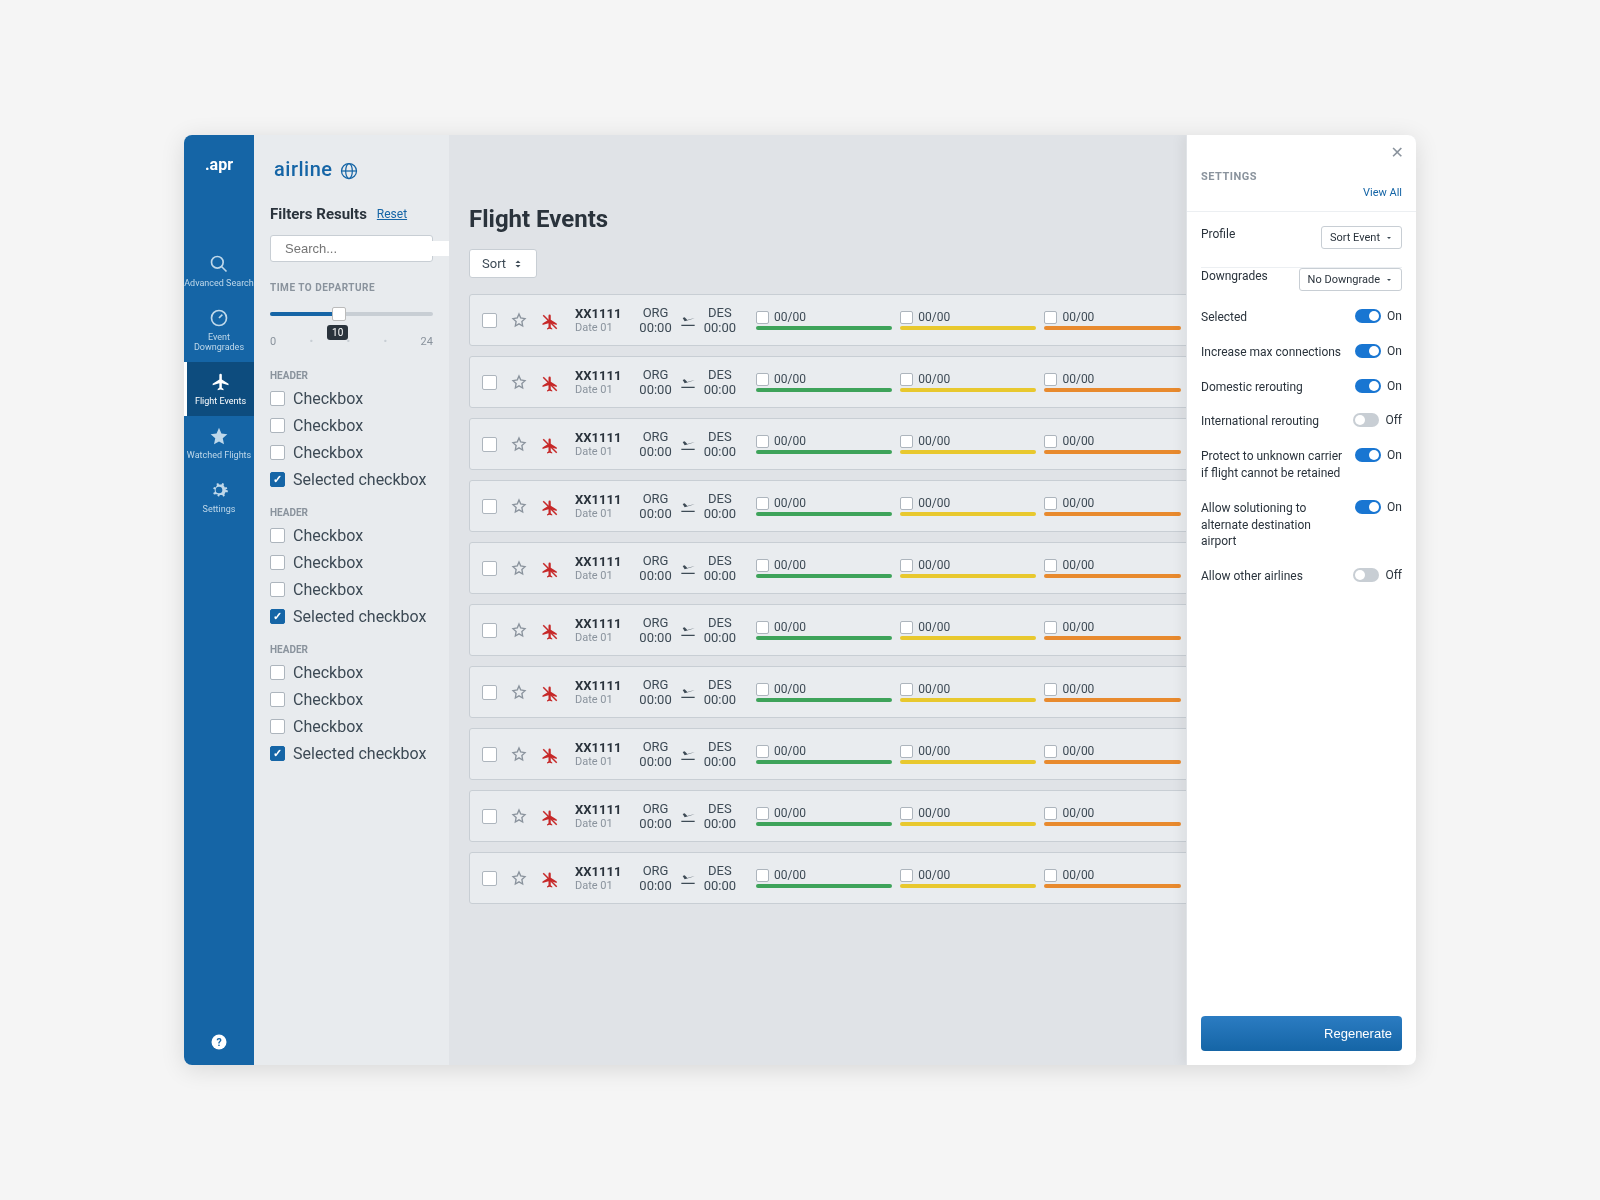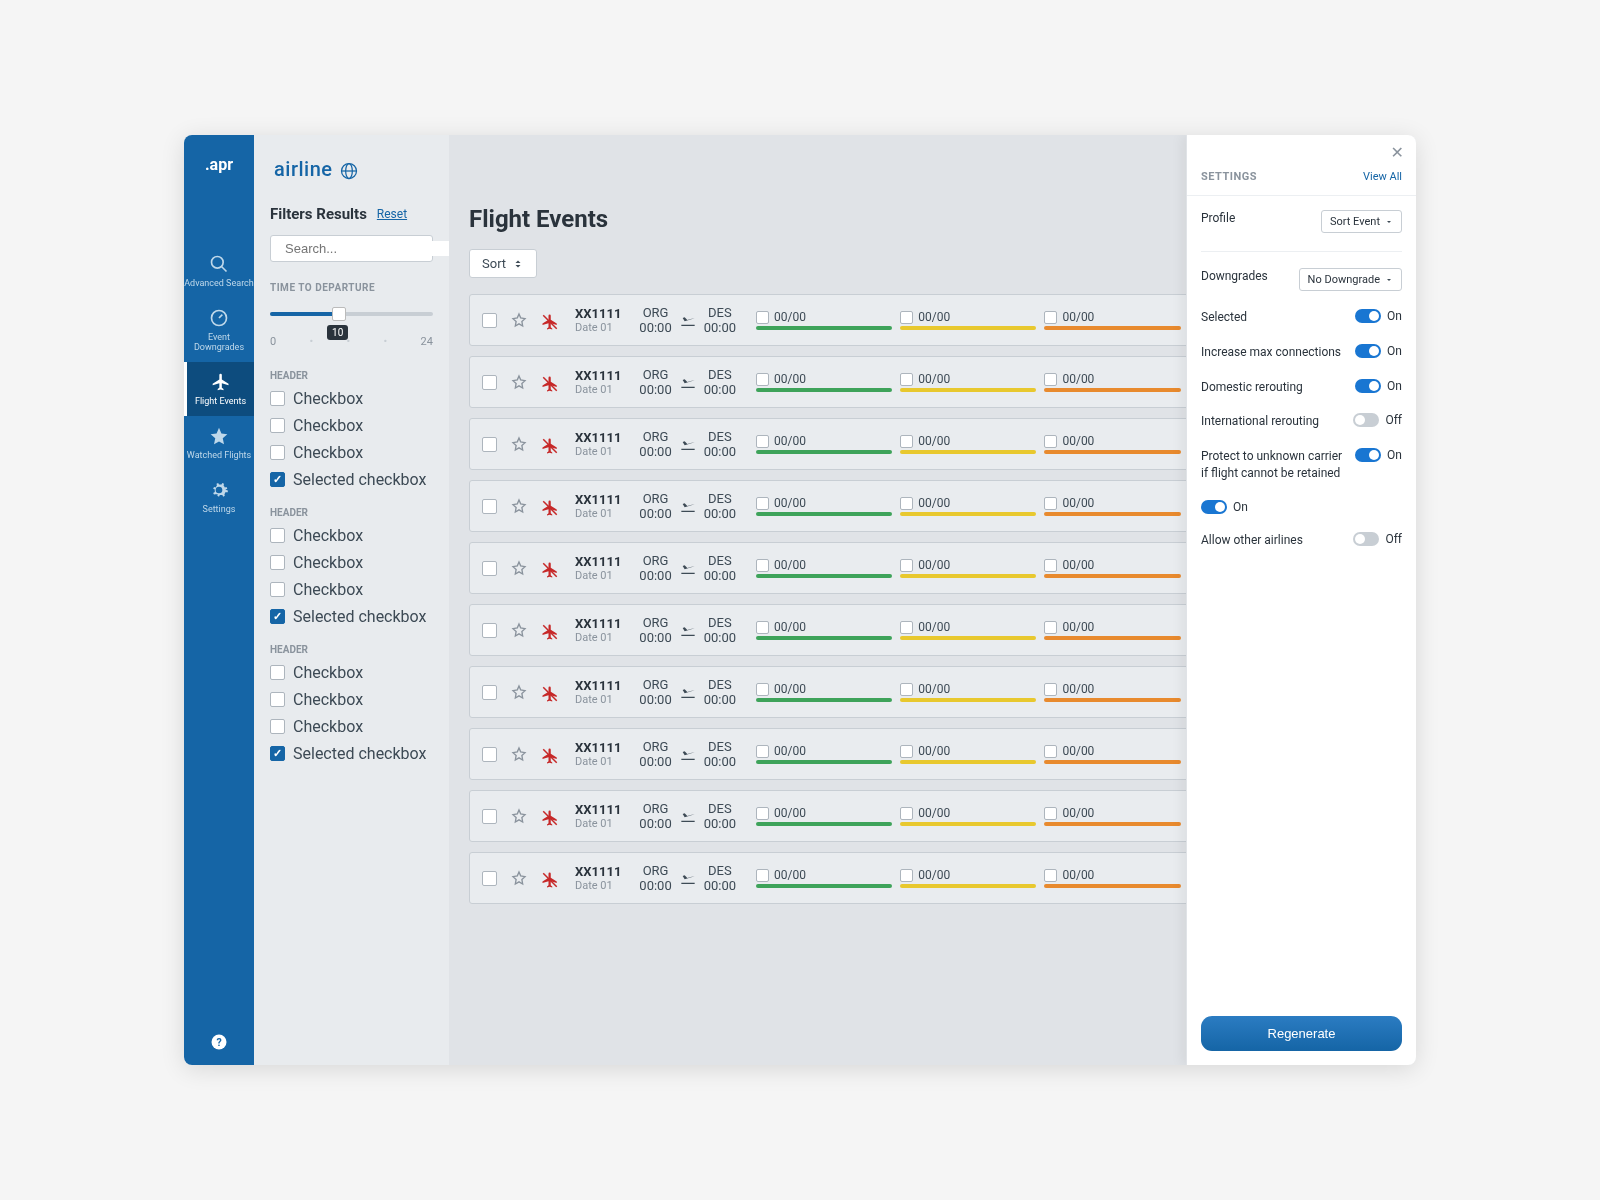--- a/index.html
+++ b/index.html
@@ -59,34 +59,34 @@
 .fr-summary { position: absolute; top: 54px; right: 130px; font-size: 11px; color: #1565a6; cursor: pointer; }
 .fr-people { display: flex; align-items: center; gap: 4px; margin-left: 12px; color: #2a333c; font-size: 13px; }
 .fr-people .row1 { display: flex; align-items: center; gap: 3px; }
 .fr-people .row2 { display: flex; gap: 5px; font-size: 9px; color: #6a7680; margin-top: 1px; }
 
 .settings-panel { position: absolute; top: 0; right: 0; width: 230px; height: 100%; background: #fff; border-left: 1px solid #e0e3e7; display: flex; flex-direction: column; box-shadow: -4px 0 12px rgba(0,0,0,0.06); }
 .sp-head { display: flex; justify-content: space-between; align-items: center; padding: 8px 12px 2px; }
 .sp-close { color: #8a939d; cursor: pointer; font-size: 16px; }
 .sp-subhead { display: flex; justify-content: space-between; padding: 6px 14px 12px; font-size: 11px; border-bottom: 1px solid #eceff2; }
 .sp-subhead .t { color: #8a939d; font-weight: 700; letter-spacing: 0.5px; }
-.sp-subhead .v { color: #1565a6; cursor: pointer; }
+.sp-subhead .v { color: #1565a6; cursor: pointer; margin-top: 16px; }
 .sp-body { padding: 14px; flex: 1; overflow-y: auto; }
 .sp-row { display: flex; justify-content: space-between; align-items: flex-start; margin-bottom: 18px; font-size: 12px; color: #2a333c; }
 .sp-label { flex: 1; padding-right: 8px; line-height: 1.4; }
 .sp-select { border: 1px solid #c8ced4; border-radius: 3px; padding: 4px 8px; font-size: 11px; background: #fff; cursor: pointer; display: flex; align-items: center; gap: 5px; }
 .sp-toggle { display: flex; align-items: center; gap: 6px; }
 .toggle { width: 26px; height: 14px; border-radius: 7px; position: relative; cursor: pointer; }
 .toggle.on { background: #1976d2; }
 .toggle.off { background: #c8ced4; }
 .toggle::after { content: ''; position: absolute; width: 10px; height: 10px; background: #fff; border-radius: 50%; top: 2px; }
 .toggle.on::after { right: 2px; }
 .toggle.off::after { left: 2px; }
 .sp-footer { padding: 14px; }
-.sp-regen { width: 100%; background: linear-gradient(#2b7cc2,#1565a6); color: #fff; border: none; border-radius: 11px; padding: 10px; font-size: 13px; cursor: pointer; }
+.sp-regen { width: 100%; background: linear-gradient(#2b7cc2,#1565a6); color: #fff; border: none; border-radius: 4px; padding: 10px; font-size: 13px; cursor: pointer; text-align: right; }
 
 svg { display: inline-block; vertical-align: middle; }
 </style>
 </head>
 <body>
 
 <div class="frame">
 
   <div class="sidenav">
     <div class="sidenav-logo">.apr</div>
@@ -1120,21 +1120,21 @@
     <div class="sp-body">
       <div class="sp-row">
         <span class="sp-label">Profile</span>
         <div class="sp-select">
           <span>Sort Event</span>
           <svg width="8" height="8" viewBox="0 0 24 24" fill="#3d4a55">
               <path d="M6 9l6 6 6-6z"></path>
             </svg>
         </div>
       </div>
-      <div class="sp-row" style="border-top:1px solid #eceff2; padding-top:16px;">
+      <div class="sp-row" style="border-top:1px solid #eceff2; ">
         <span class="sp-label">Downgrades</span>
         <div class="sp-select">
           <span>No Downgrade</span>
           <svg width="8" height="8" viewBox="0 0 24 24" fill="#3d4a55">
               <path d="M6 9l6 6 6-6z"></path>
             </svg>
         </div>
       </div>
       <div id="settings-toggles">
           <div class="sp-row">
@@ -1166,20 +1166,21 @@
     </div>
           </div>
           <div class="sp-row">
     <span class="sp-label">Protect to unknown carrier if flight cannot be retained</span>
     <div class="sp-toggle">
       <span class="toggle on"></span>
       <span>On</span>
     </div>
           </div>
           <div class="sp-row">
+    <span class="sp-label">Allow solutioning to alternate destination airport</span>
     <div class="sp-toggle">
       <span class="toggle on"></span>
       <span>On</span>
     </div>
           </div>
           <div class="sp-row">
     <span class="sp-label">Allow other airlines</span>
     <div class="sp-toggle">
       <span class="toggle off"></span>
       <span>Off</span>

